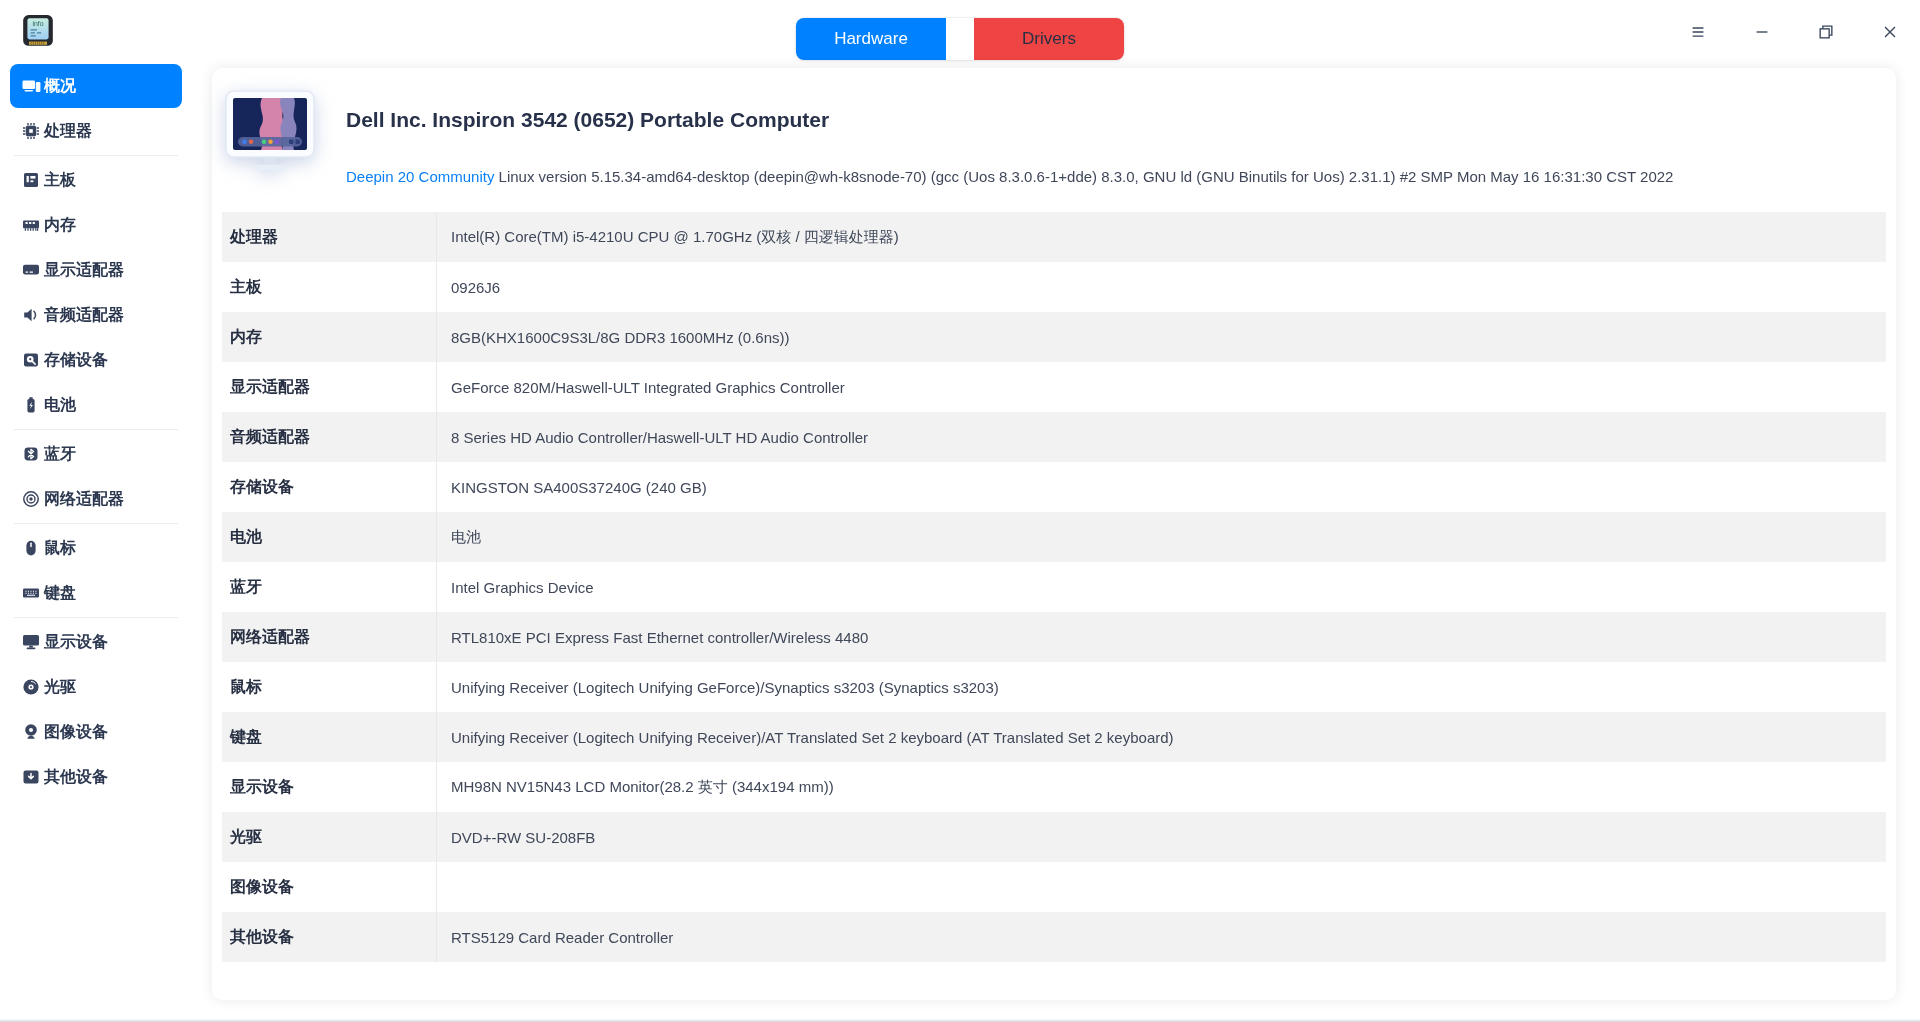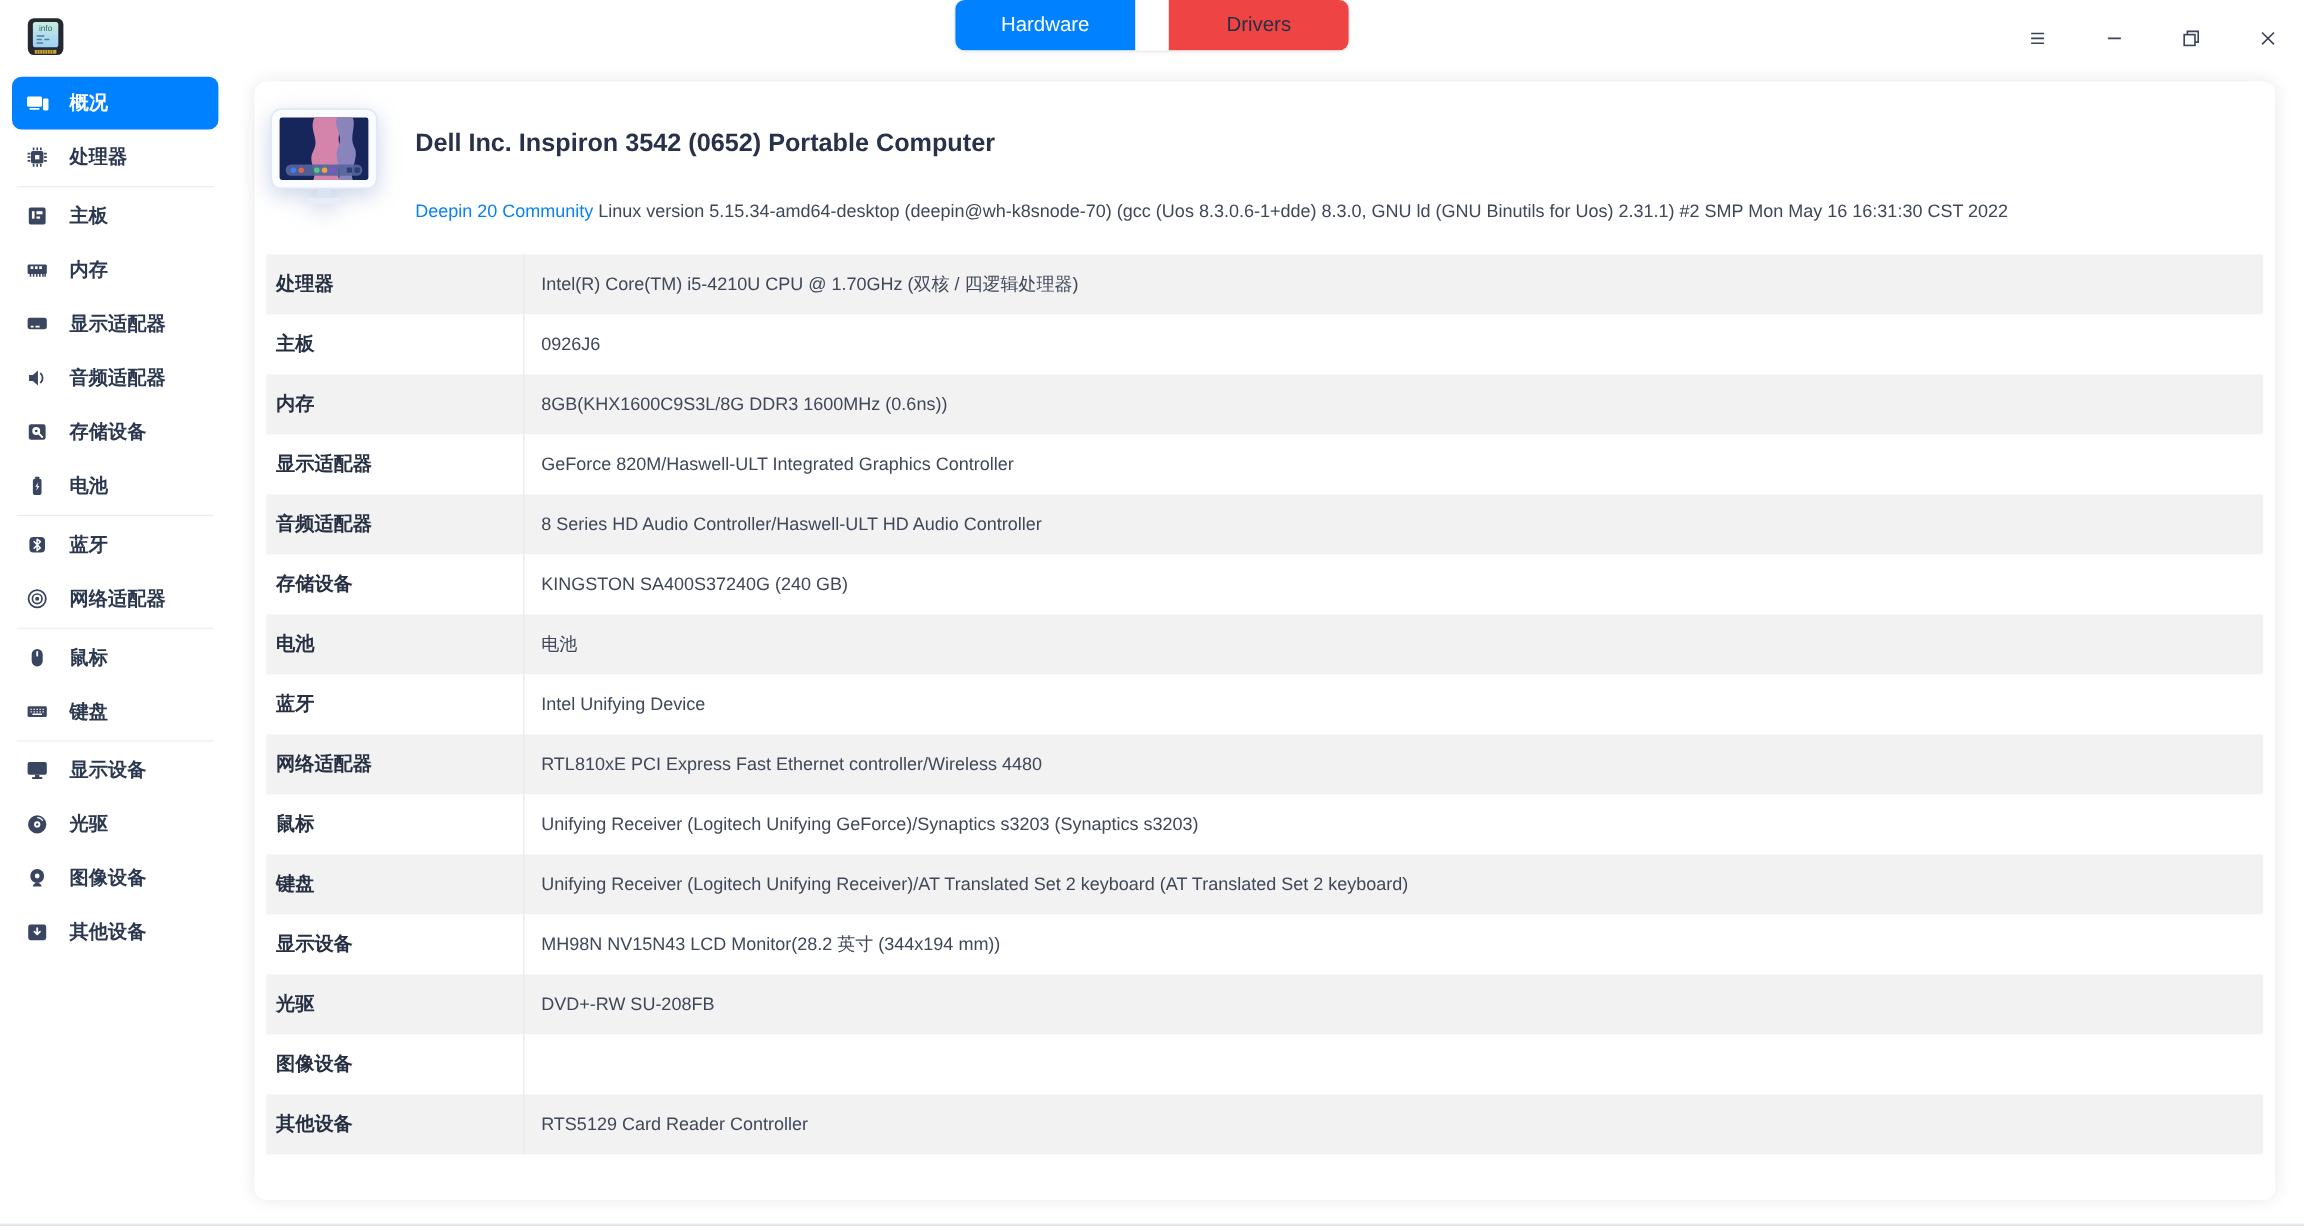--- a/index.html
+++ b/index.html
@@ -14,34 +14,34 @@
   html,body{width:1920px;height:1022px;}
   body{
     position:relative;background:#ffffff;overflow:hidden;
     font-family:"Liberation Sans","DejaVu Sans",sans-serif;
     color:var(--text-dark);
   }
   
   .titlebar{position:absolute;left:0;top:0;width:1920px;height:64px;background:#fff;}
   .app-icon{position:absolute;left:20px;top:13px;width:36px;height:36px;}
   .tab-group{
-    position:absolute;left:50%;top:0;transform:translateX(-50%);
+    position:absolute;left:50%;top:18px;transform:translateX(-50%);
     display:flex;height:42px;border-radius:8px;overflow:hidden;
     box-shadow:0 0 0 1px rgba(0,0,0,0.04),0 1px 4px rgba(0,0,0,0.08);
     gap:28px;
   }
   .tab{width:150px;display:flex;align-items:center;justify-content:center;
     font-size:17px;cursor:pointer;background:#ef4444;color:#273044;}
   .tab.active{background:var(--accent);color:#fff;}
   .win-controls{position:absolute;right:20px;top:0;height:64px;display:flex;align-items:center;gap:44px;}
   .win-btn{width:20px;height:20px;display:flex;align-items:center;justify-content:center;cursor:pointer;color:#39455c;background:none;border:none;}
   
   .sidebar{position:absolute;left:10px;top:64px;width:172px;}
   .side-item{display:flex;align-items:center;height:44px;margin-bottom:1px;
-    padding:0 10px;border-radius:8px;gap:16px;font-size:16px;font-weight:600;
+    padding:0 10px;border-radius:8px;gap:2px;font-size:16px;font-weight:600;
     color:#2c3850;cursor:pointer;}
   .side-item .ic{display:flex;width:22px;justify-content:center;color:var(--icon);}
   .side-item.selected{background:var(--accent);color:#fff;}
   .side-item.selected .ic{color:#fff;}
   .side-div{height:1px;background:#ededf0;margin:2px 4px;}
   
   .card{position:absolute;left:212px;top:68px;width:1684px;height:932px;
     background:#fff;border-radius:10px;
     box-shadow:0 0 14px rgba(0,0,0,0.09);}
   .hero-icon{position:absolute;left:12px;top:22px;width:94px;height:84px;
@@ -346,21 +346,21 @@
     <div class="trow">
       <div class="tlabel">存储设备</div>
       <div class="tvalue">KINGSTON SA400S37240G (240 GB)</div>
     </div>
     <div class="trow odd">
       <div class="tlabel">电池</div>
       <div class="tvalue">电池</div>
     </div>
     <div class="trow">
       <div class="tlabel">蓝牙</div>
-      <div class="tvalue">Intel Unifying Device</div>
+      <div class="tvalue">Intel Graphics Device</div>
     </div>
     <div class="trow odd">
       <div class="tlabel">网络适配器</div>
       <div class="tvalue">RTL810xE PCI Express Fast Ethernet controller/Wireless 4480</div>
     </div>
     <div class="trow">
       <div class="tlabel">鼠标</div>
       <div class="tvalue">Unifying Receiver (Logitech Unifying GeForce)/Synaptics s3203 (Synaptics s3203)</div>
     </div>
     <div class="trow odd">

